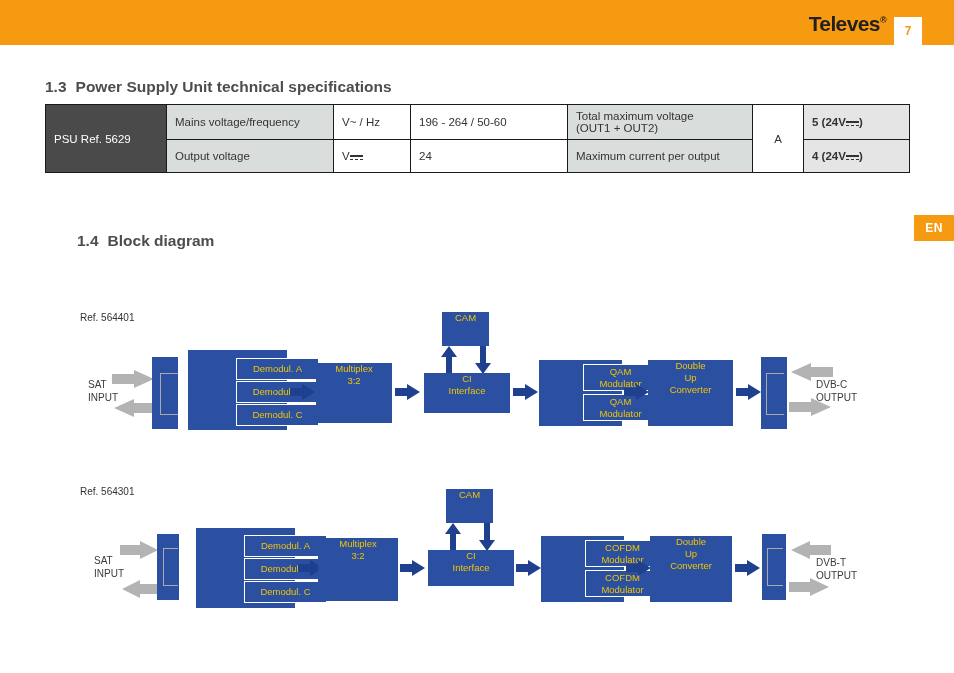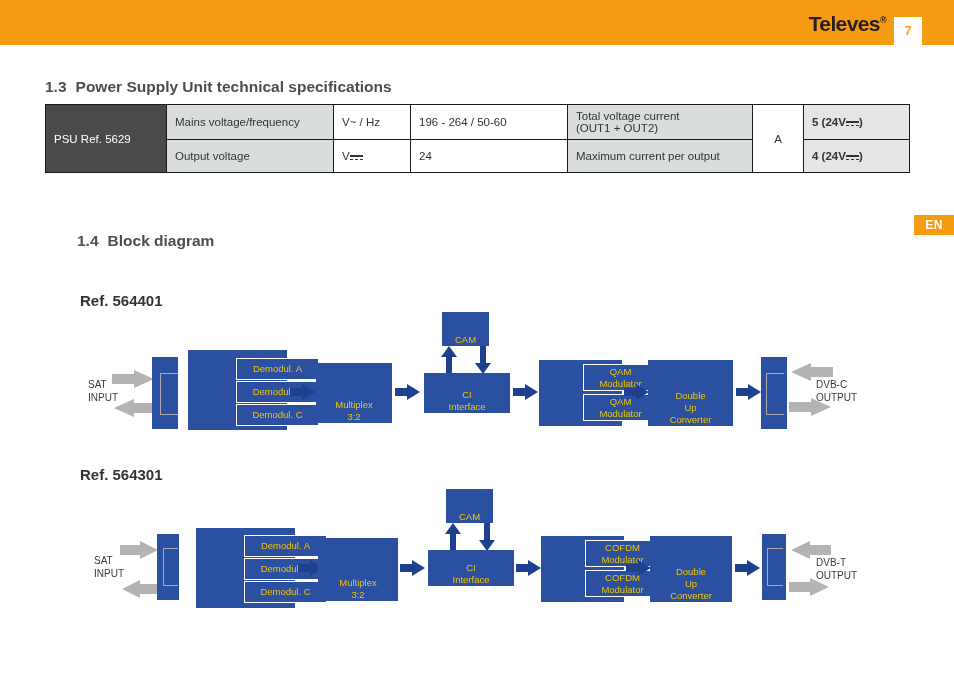--- a/index.html
+++ b/index.html
@@ -49,21 +49,21 @@
   #page-number-box span {
     color: #F59A11;
     font-size: 12px;
     font-weight: bold;
   }
 
   
   #lang-badge {
     position: absolute;
     left: 914px; top: 215px;
-    width: 40px; height: 20px;
+    width: 40px; height: 26px;
     background: #F59A11;
     display: flex;
     align-items: center;
     justify-content: center;
   }
   #lang-badge span {
     color: #ffffff;
     font-size: 12px;
     font-weight: bold;
     letter-spacing: 0.5px;
@@ -153,37 +153,38 @@
   }
 
   
   .diagram {
     position: absolute;
     left: 0;
     width: 954px;
   }
   .ref-label {
     position: absolute;
-    font-size: 15px;
-    font-weight: bold;
+    font-size: 10px;
+    font-weight: normal;
     color: #333333;
     white-space: nowrap;
+    margin-top: 20px;
   }
   .blk {
     position: absolute;
     background: #2B50A2;
     box-sizing: border-box;
     color: #F2C500;
     font-size: 9.5px;
     line-height: 12px;
     text-align: center;
     display: flex;
     flex-direction: column;
     align-items: center;
-    justify-content: flex-end;
+    justify-content: flex-start;
   }
   .inner-blk {
     position: absolute;
     background: #2B50A2;
     border: 1.5px solid #ffffff;
     box-sizing: border-box;
     color: #F2C500;
     font-size: 9.5px;
     line-height: 11.5px;
     text-align: center;
@@ -229,21 +230,21 @@
 </div>
 
 <table id="spec-table">
   <tbody>
       <tr>
     <td class="cell-ref" rowspan="2">PSU Ref. 5629</td>
     <td class="cell-label">Mains voltage/frequency</td>
     <td class="cell-unit">V~  / Hz</td>
     <td class="cell-value">196 - 264 /  50-60</td>
     <td class="cell-label2">
-      <div>Total voltage current</div>
+      <div>Total maximum voltage</div>
       <div>(OUT1 + OUT2)</div>
     </td>
     <td class="cell-unit2" rowspan="2">A</td>
     <td class="cell-value2">
       <span>5  (24V</span><span class="dcmark"></span><span>)</span>
     </td>
   </tr>
   <tr>
     <td class="cell-label">Output voltage</td>
     <td class="cell-unit">

